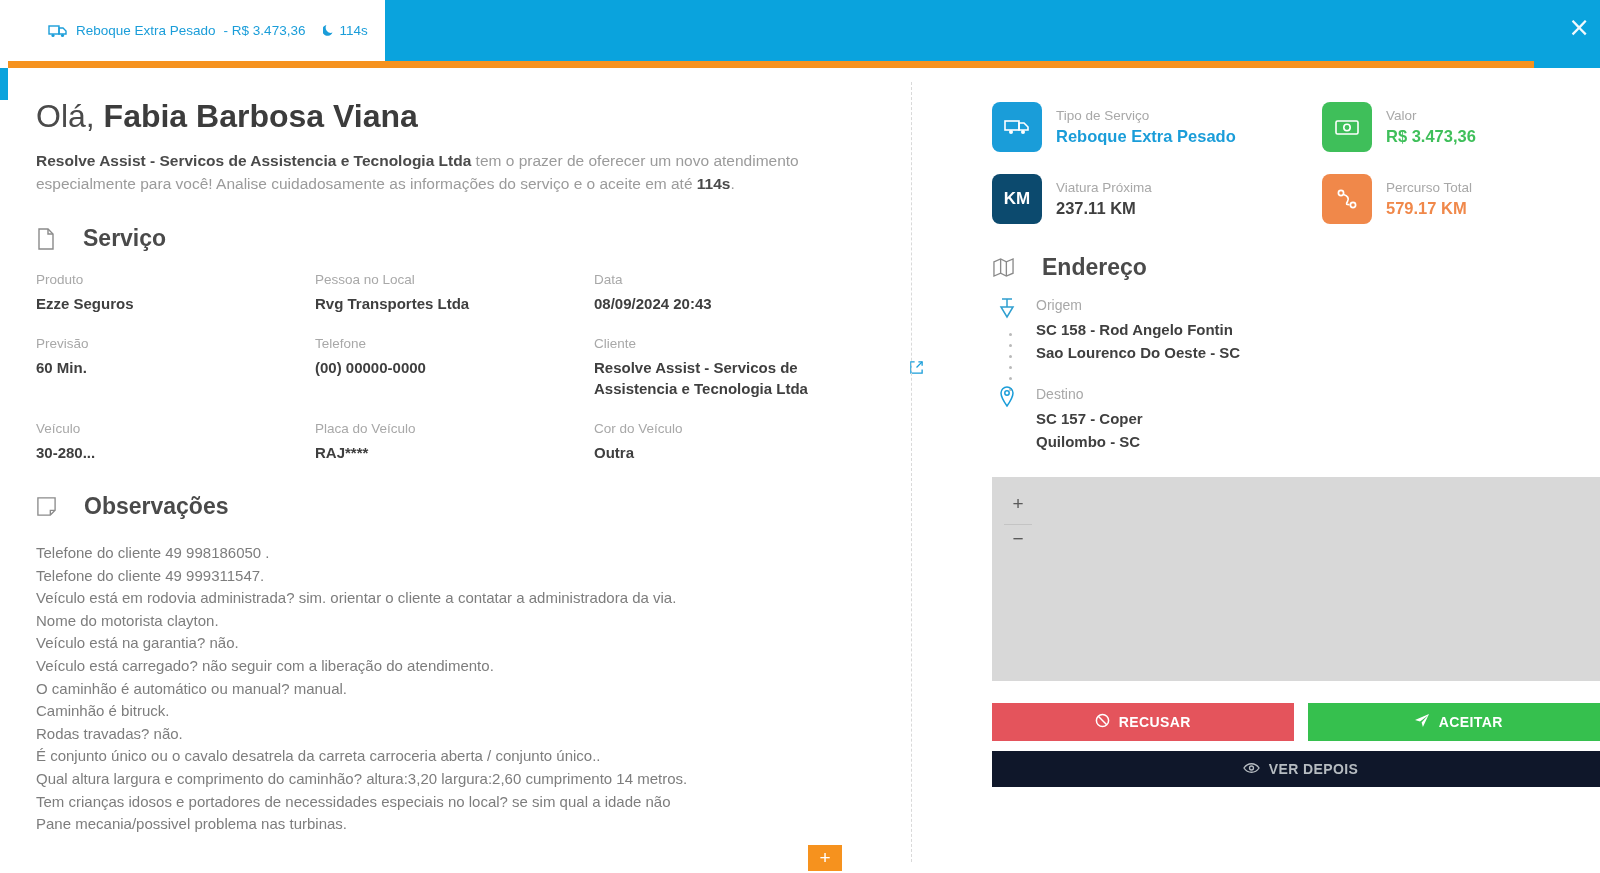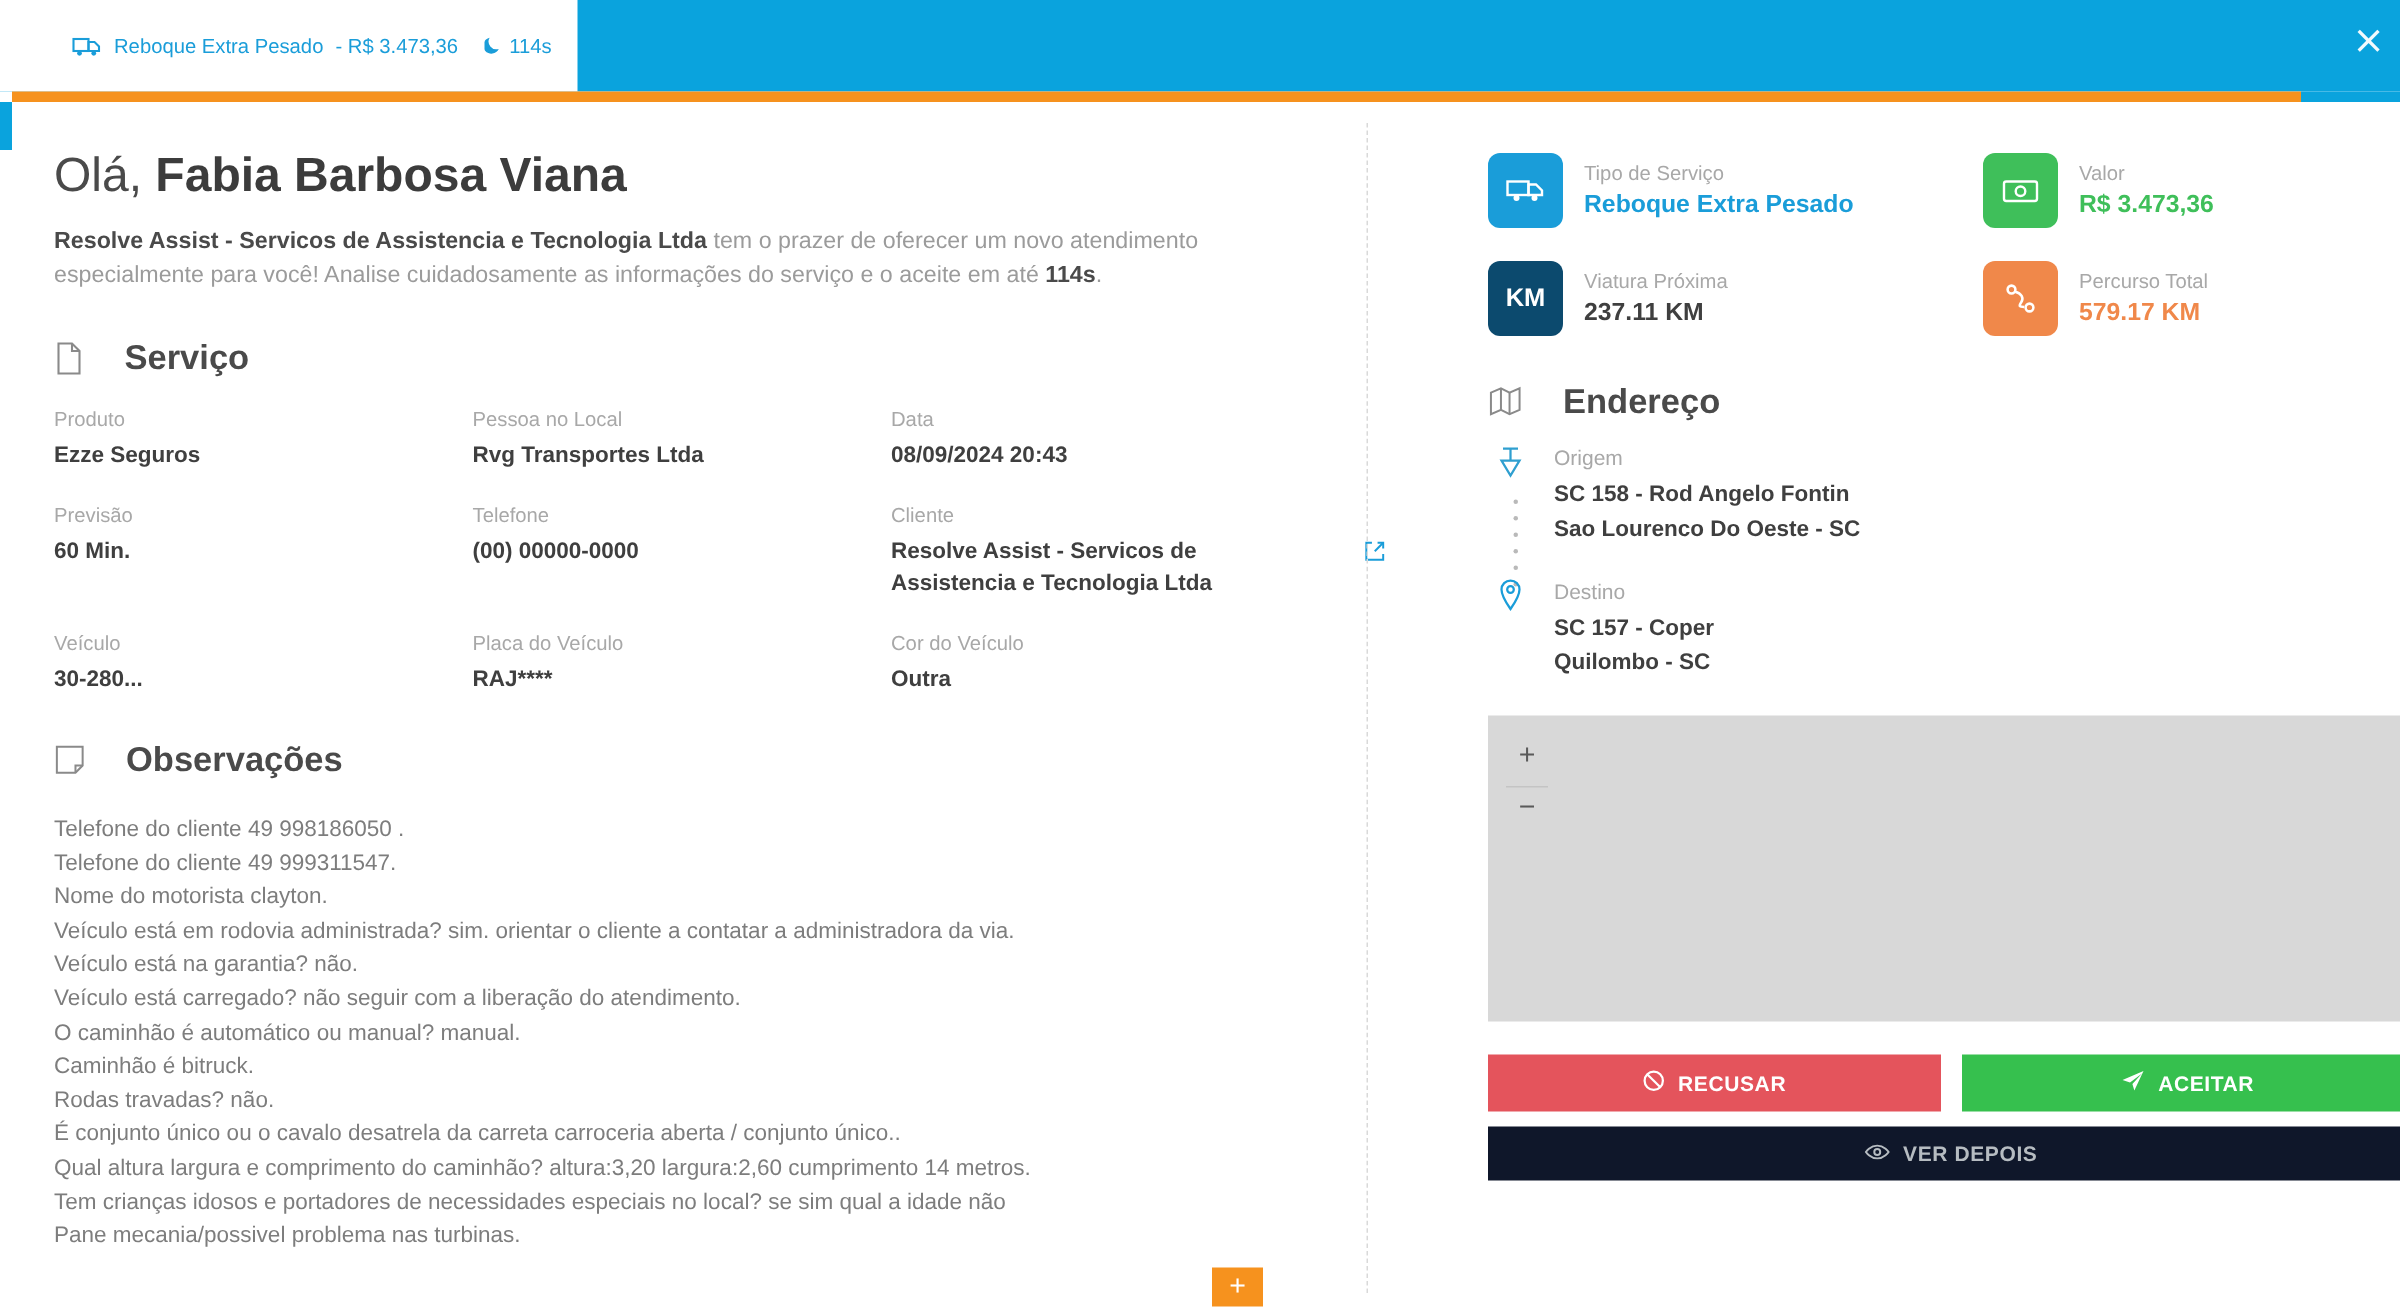--- a/index.html
+++ b/index.html
@@ -244,22 +244,22 @@
             <path d="M2 2h18v13l-5 5H2z"></path>
               <path d="M20 15h-5v5"></path>
           </svg>
         </span>
         <h2>Observações</h2>
       </div>
 
       <div class="obs">
         <div>Telefone do cliente 49 998186050 .</div>
         <div>Telefone do cliente 49 999311547.</div>
+        <div>Veículo está em rodovia administrada? sim. orientar o cliente a contatar a administradora da via.</div>
         <div>Nome do motorista clayton.</div>
-        <div>Veículo está em rodovia administrada? sim. orientar o cliente a contatar a administradora da via.</div>
         <div>Veículo está na garantia? não.</div>
         <div>Veículo está carregado? não seguir com a liberação do atendimento.</div>
         <div>O caminhão é automático ou manual? manual.</div>
         <div>Caminhão é bitruck.</div>
         <div>Rodas travadas? não.</div>
         <div>É conjunto único ou o cavalo desatrela da carreta carroceria aberta / conjunto único..</div>
         <div>Qual altura largura e comprimento do caminhão? altura:3,20 largura:2,60 cumprimento 14 metros.</div>
         <div>Tem crianças idosos e portadores de necessidades especiais no local? se sim qual a idade não</div>
         <div>Pane mecania/possivel problema nas turbinas.</div>
       </div>

